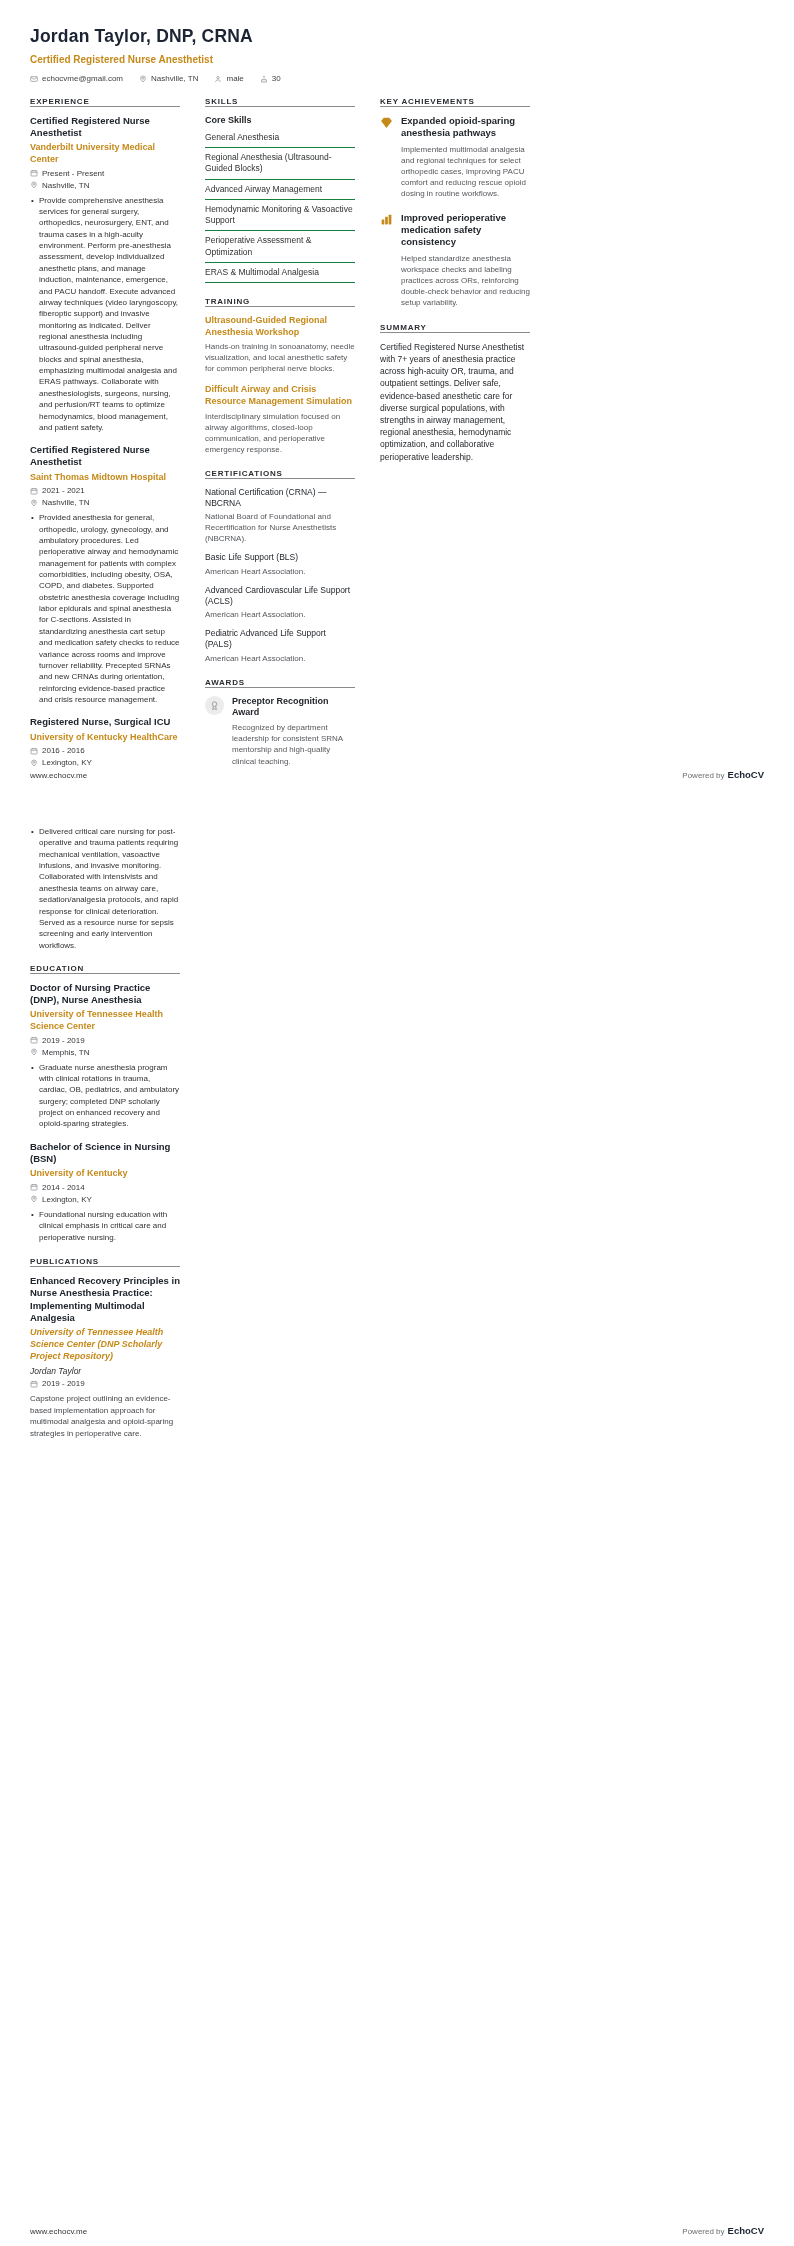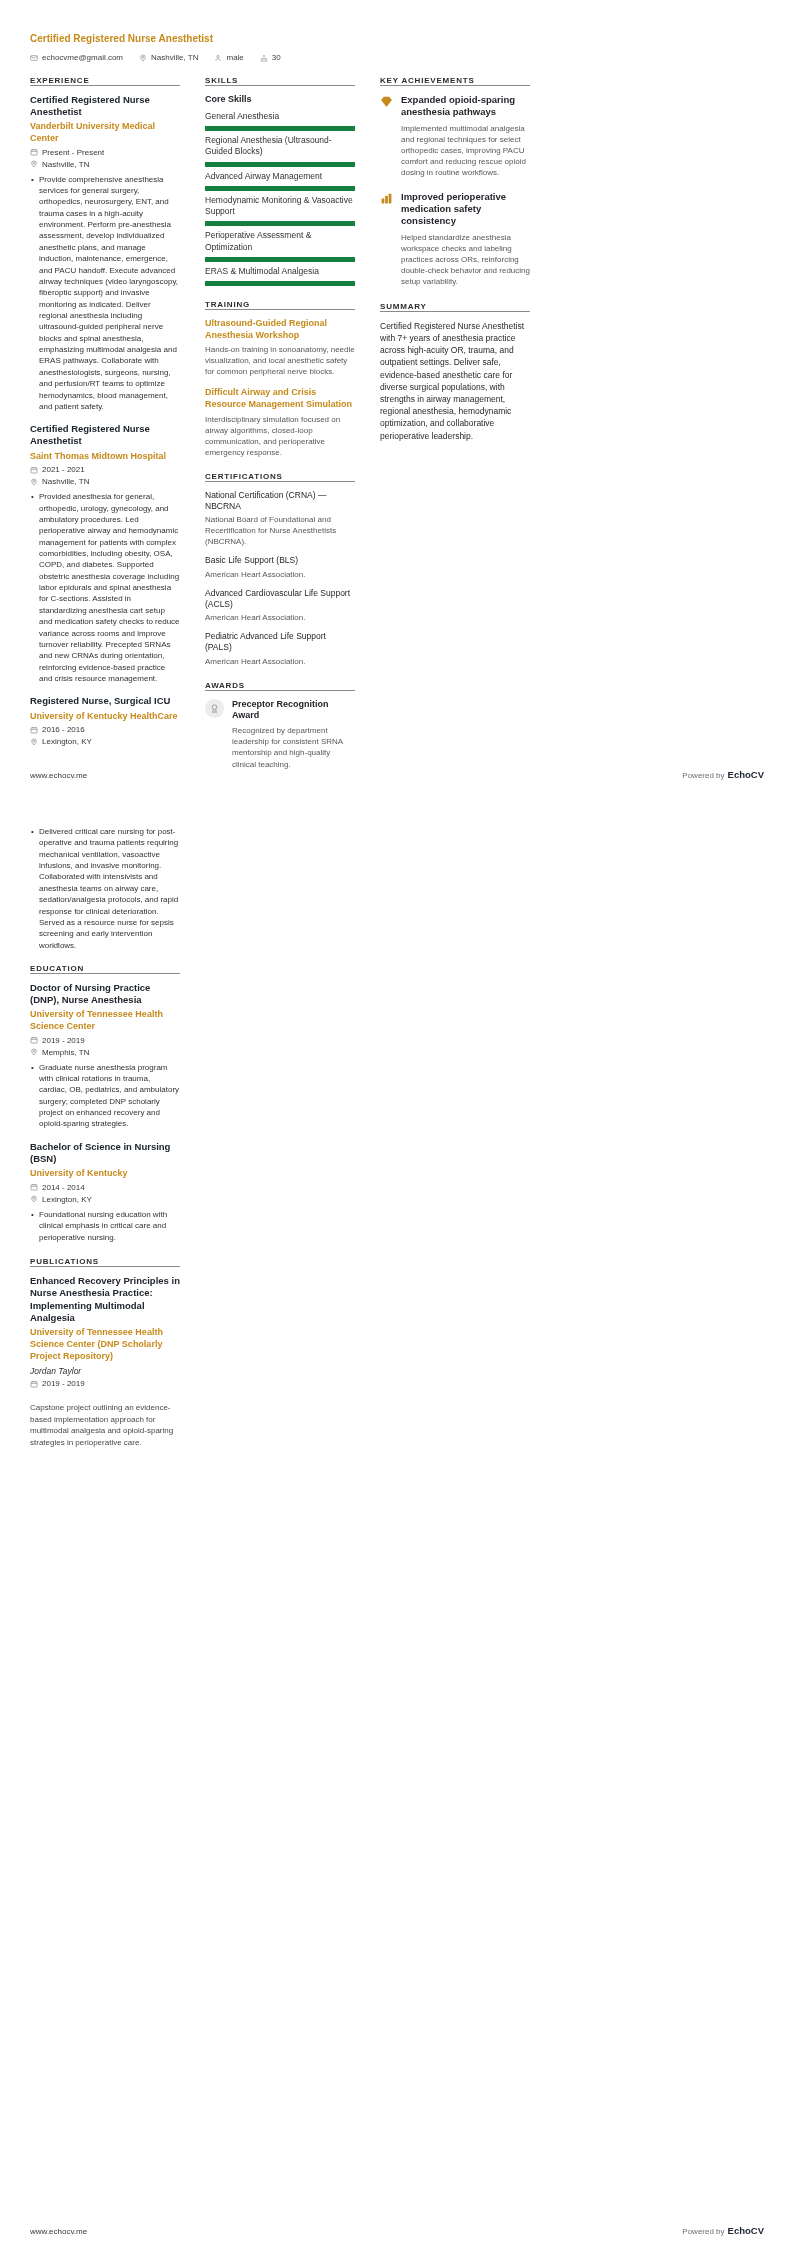--- a/index.html
+++ b/index.html
@@ -25,21 +25,21 @@
   .sec-h { font-size:8px; font-weight:700; color:#2a2d31; letter-spacing:.8px; border-bottom:1px solid #8a8a8a; margin-bottom:8px; }
 
   .xp { margin-bottom:11px; }
   .xp-title { font-size:9.5px; font-weight:700; color:#20262e; line-height:1.28; }
   .xp-company { font-size:9px; font-weight:600; color:var(--accent); line-height:1.3; margin-top:3px; }
   .meta { display:flex; align-items:center; gap:4px; font-size:8px; color:#35373b; margin-top:3px; }
   .bullet { position:relative; padding-left:9px; font-size:8px; line-height:1.42; color:#2f3133; margin-top:5px; }
   .bullet::before { content:"•"; position:absolute; left:1px; }
 
   .skill-group { font-size:9px; font-weight:600; color:#23272c; padding-bottom:3px; }
-  .skill-item { font-size:8.5px; color:#2f3133; padding:4px 0; border-bottom:5px solid #15803d; line-height:1.32; }
+  .skill-item { font-size:8.5px; color:#2f3133; padding:4px 0; border-bottom:1px solid #15803d; line-height:1.32; }
 
   .tr-item { margin-bottom:10px; }
   .tr-title { font-size:9px; font-weight:600; color:var(--accent); line-height:1.3; }
   .tr-desc { font-size:8px; color:#55585c; line-height:1.38; margin-top:3px; }
 
   .cert-item { margin-bottom:8px; }
   .cert-title { font-size:8.5px; font-weight:500; color:#23272c; line-height:1.32; }
   .cert-issuer { font-size:8px; color:#55585c; line-height:1.38; margin-top:2px; }
 
   .award { display:flex; gap:8px; }
@@ -48,41 +48,42 @@
   .award-desc { font-size:8px; color:#55585c; line-height:1.4; margin-top:3px; }
 
   .ach { display:flex; gap:8px; margin-bottom:12px; }
   .ach-icon { width:13px; height:13px; flex:0 0 auto; margin-top:1px; color:var(--accent); }
   .ach-title { font-size:9.5px; font-weight:700; color:#23272c; line-height:1.3; }
   .ach-desc { font-size:8px; color:#55585c; line-height:1.4; margin-top:4px; }
 
   .summary-text { font-size:8.5px; color:#26292d; line-height:1.44; }
 
   .pub-title { font-size:9.5px; font-weight:600; color:#20262e; line-height:1.3; }
-  .pub-src { font-size:9px; font-weight:600; color:var(--accent); line-height:1.3; margin-top:3px; }
+  .pub-src { font-size:9px; font-weight:600; color:var(--accent); line-height:1.3; margin-top:3px;font-style:italic; }
   .pub-author { font-size:8.5px; font-style:italic; color:#2f3133; margin-top:4px; }
-  .pub-desc { font-size:8px; color:#45484c; line-height:1.44; margin-top:14px; }
+  .pub-desc { font-size:8px; color:#45484c; line-height:1.44; margin-top:5px; }
 
   .footer { position:absolute; left:30px; right:30px; display:flex; justify-content:space-between; align-items:baseline; }
   #page1 .footer { bottom:18px; }
   #page2 .footer { bottom:8px; }
   .footer-site { font-size:8px; color:#33363a; }
   .powered { font-size:8px; color:#6a6d72; }
   .brand { font-size:9.5px; font-weight:700; color:#1c2433; margin-left:3px; }
 
   .p2col { width:150px; margin-left:30px; padding-top:26px; }
   .p2col > .bullet { margin-top:0; margin-bottom:13px; }
 </style>
 </head>
 <body>
 
 <div class="page" id="page1">
   <div class="inner">
 
     <header>
+      <h1 class="name">Jordan Taylor, DNP, CRNA</h1>
       <div class="job-title">Certified Registered Nurse Anesthetist</div>
       <div class="contact-row">
         <span class="contact-item">
           <svg class="icon8" viewBox="0 0 24 24" fill="none" stroke="#8E9196" stroke-width="2.2">
               <rect x="2" y="5" width="20" height="14" rx="2"></rect>
               <path d="M3 7l9 6 9-6"></path>
             </svg>
           <span>echocvme@gmail.com</span>
         </span>
         <span class="contact-item">

